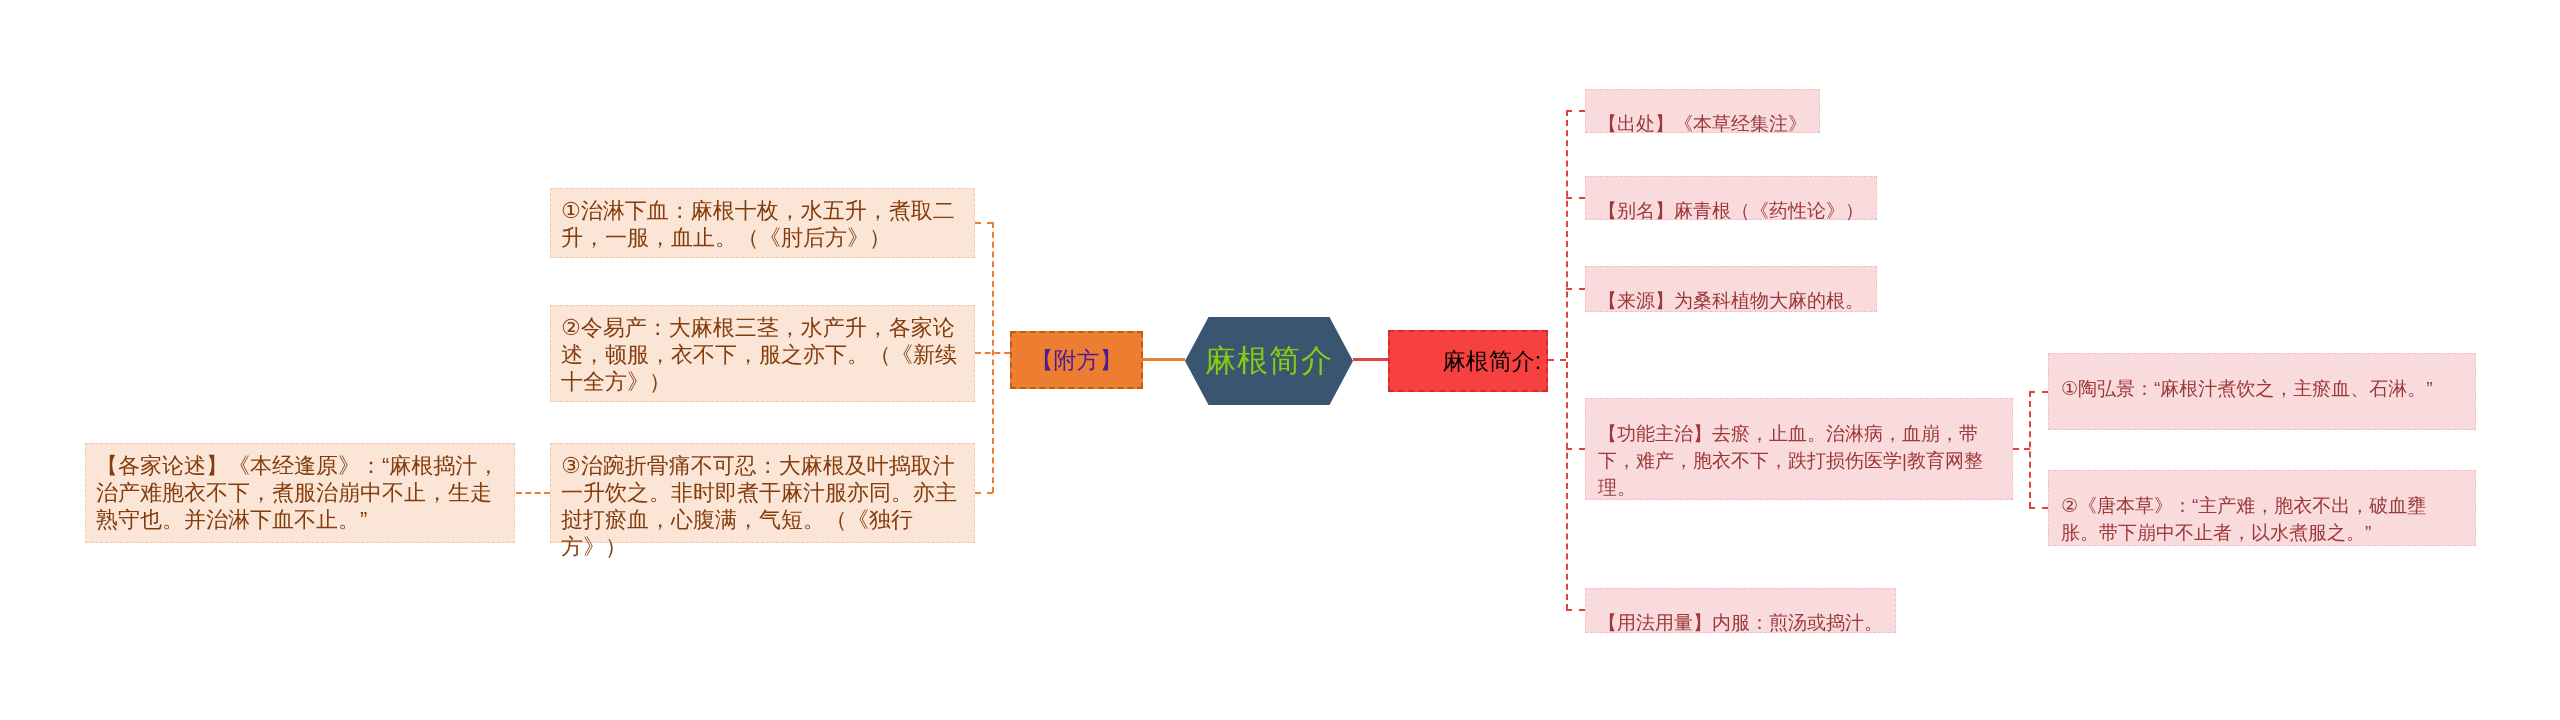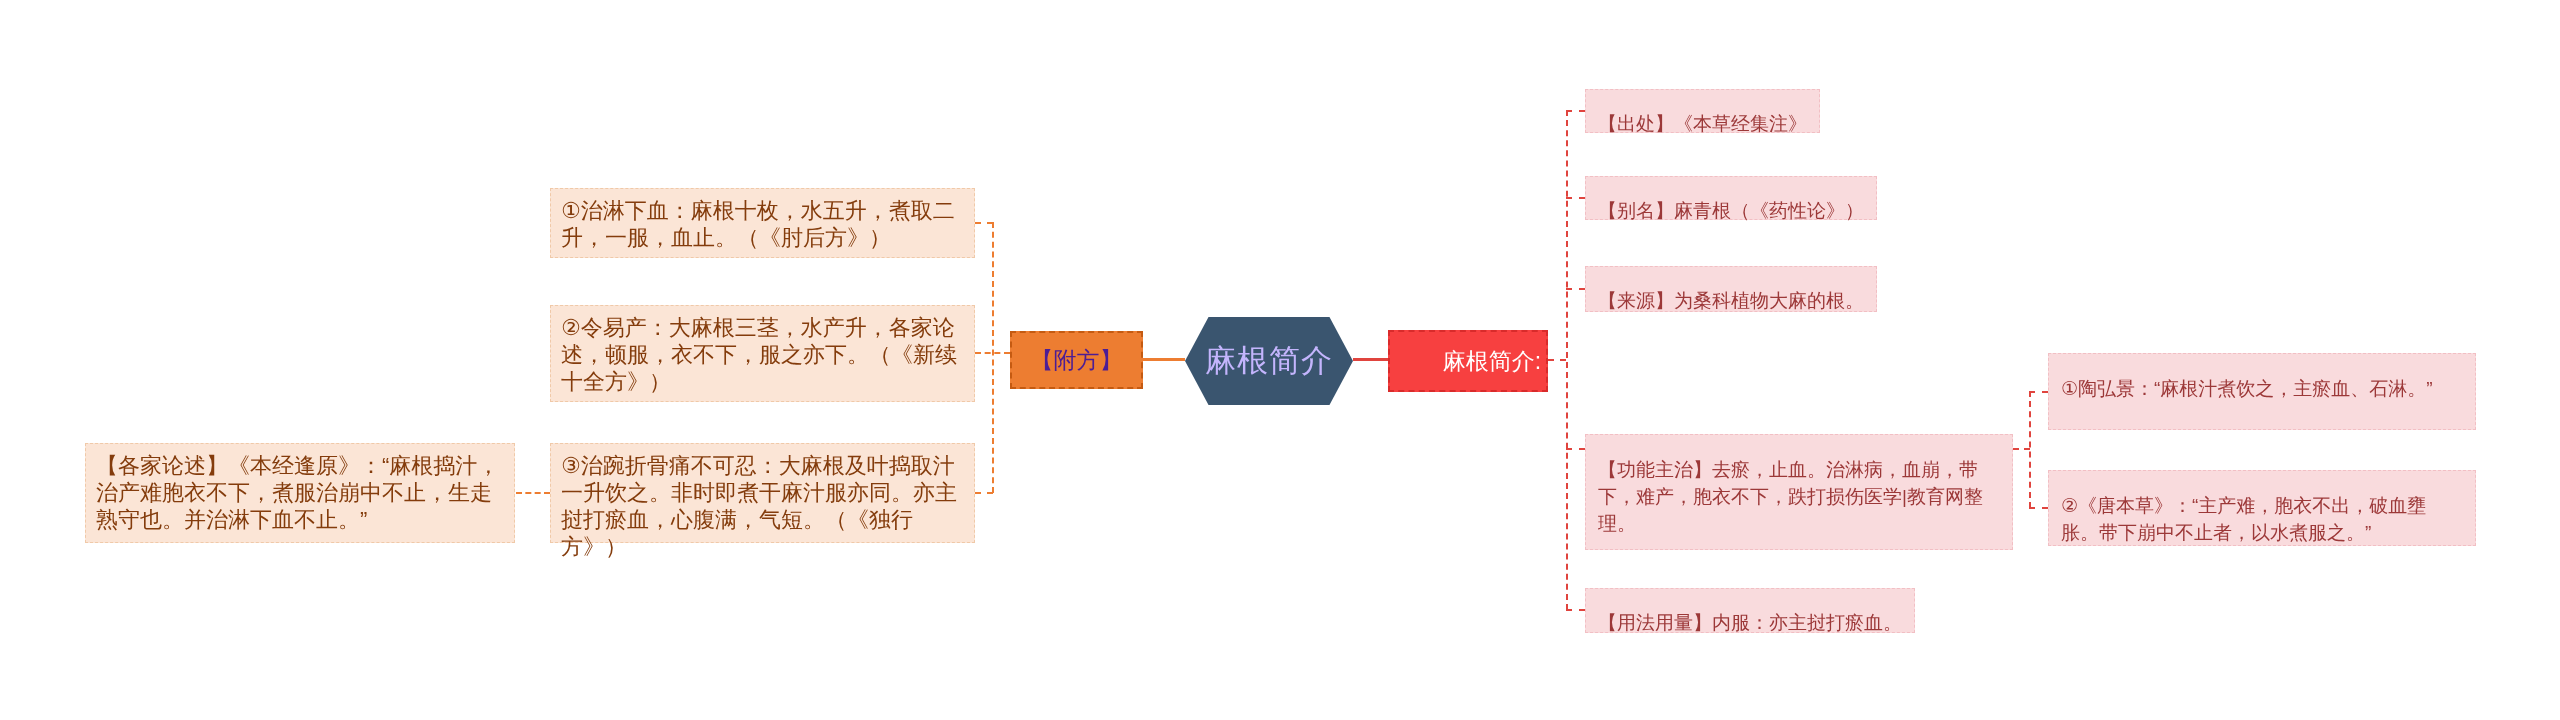--- a/index.html
+++ b/index.html
@@ -7,26 +7,26 @@
   #canvas{position:relative;width:2560px;height:720px;background:#ffffff;overflow:hidden;}
 
   .node{position:absolute;box-sizing:border-box;}
 
   .peach{background:#FBE5D6;border:1px dashed #F0C9A8;color:#843C0C;
          font-size:22px;line-height:27px;padding:8px 10px;text-align:left;}
   .pink{background:#F9DBDD;border:1px dashed #F2BFC4;color:#9C3838;
         font-size:19px;line-height:27px;padding:21px 12px;text-align:left;}
   .pink.single{white-space:nowrap;line-height:26px;}
 
-  .hexagon{background:#3A556F;color:#c4b5fd;display:flex;align-items:center;justify-content:center;
+  .hexagon{background:#3A556F;color:#84cc16;display:flex;align-items:center;justify-content:center;
            font-size:31px;letter-spacing:1px;
            clip-path:polygon(0 50%,14% 0,86% 0,100% 50%,86% 100%,14% 100%);}
   .branch-orange{background:#ED7D31;border:2px dashed #C55A11;color:#4c1d95;
                  display:flex;align-items:center;justify-content:center;font-size:23px;}
-  .branch-red{background:#F74040;border:2px dashed #D92B2B;color:#ffffff;
+  .branch-red{background:#F74040;border:2px dashed #D92B2B;color:#000000;
               display:flex;align-items:center;justify-content:center;font-size:23px;padding-left:48px;}
 
   
   .hl{position:absolute;height:0;border-top:2px dashed #ED7D31;}
   .vl{position:absolute;width:0;border-left:2px dashed #ED7D31;}
   .hl.red,.vl.red{border-color:#E0443E;}
   .sol{position:absolute;height:3px;background:#ED7D31;}
   .sol.red{background:#E0443E;}
 </style>
 </head>
@@ -42,22 +42,22 @@
 
   <div class="node branch-orange" style="left:1010px;top:331px;width:133px;height:58px;">【附方】</div>
 
   <div class="node hexagon" style="left:1185px;top:317px;width:168px;height:88px;">麻根简介</div>
 
   <div class="node branch-red" style="left:1388px;top:330px;width:160px;height:62px;">麻根简介:</div>
 
   <div class="node pink single" style="left:1585px;top:89px;height:44px;">【出处】《本草经集注》</div>
   <div class="node pink single" style="left:1585px;top:176px;height:44px;">【别名】麻青根（《药性论》）</div>
   <div class="node pink single" style="left:1585px;top:266px;height:46px;">【来源】为桑科植物大麻的根。</div>
-  <div class="node pink" style="left:1585px;top:398px;width:428px;height:116px;margin-top:36px;">【功能主治】去瘀，止血。治淋病，血崩，带下，难产，胞衣不下，跌打损伤医学|教育网整理。</div>
-  <div class="node pink single" style="left:1585px;top:588px;height:45px;">【用法用量】内服：亦主挝打瘀血。</div>
+  <div class="node pink" style="left:1585px;top:398px;width:428px;height:102px;">【功能主治】去瘀，止血。治淋病，血崩，带下，难产，胞衣不下，跌打损伤医学|教育网整理。</div>
+  <div class="node pink single" style="left:1585px;top:588px;height:45px;">【用法用量】内服：煎汤或捣汁。</div>
 
   <div class="node pink" style="left:2048px;top:353px;width:428px;height:77px;">①陶弘景：“麻根汁煮饮之，主瘀血、石淋。”</div>
   <div class="node pink" style="left:2048px;top:470px;width:428px;height:76px;">②《唐本草》：“主产难，胞衣不出，破血壅胀。带下崩中不止者，以水煮服之。”</div>
 
   <div class="hl" style="left:975px;top:222px;width:18px;"></div>
   <div class="hl" style="left:975px;top:352px;width:35px;"></div>
   <div class="hl" style="left:975px;top:492px;width:18px;"></div>
   <div class="vl" style="left:992px;top:222px;height:271px;"></div>
   <div class="hl" style="left:516px;top:492px;width:34px;"></div>
   <div class="sol" style="left:1143px;top:358px;width:42px;"></div>

